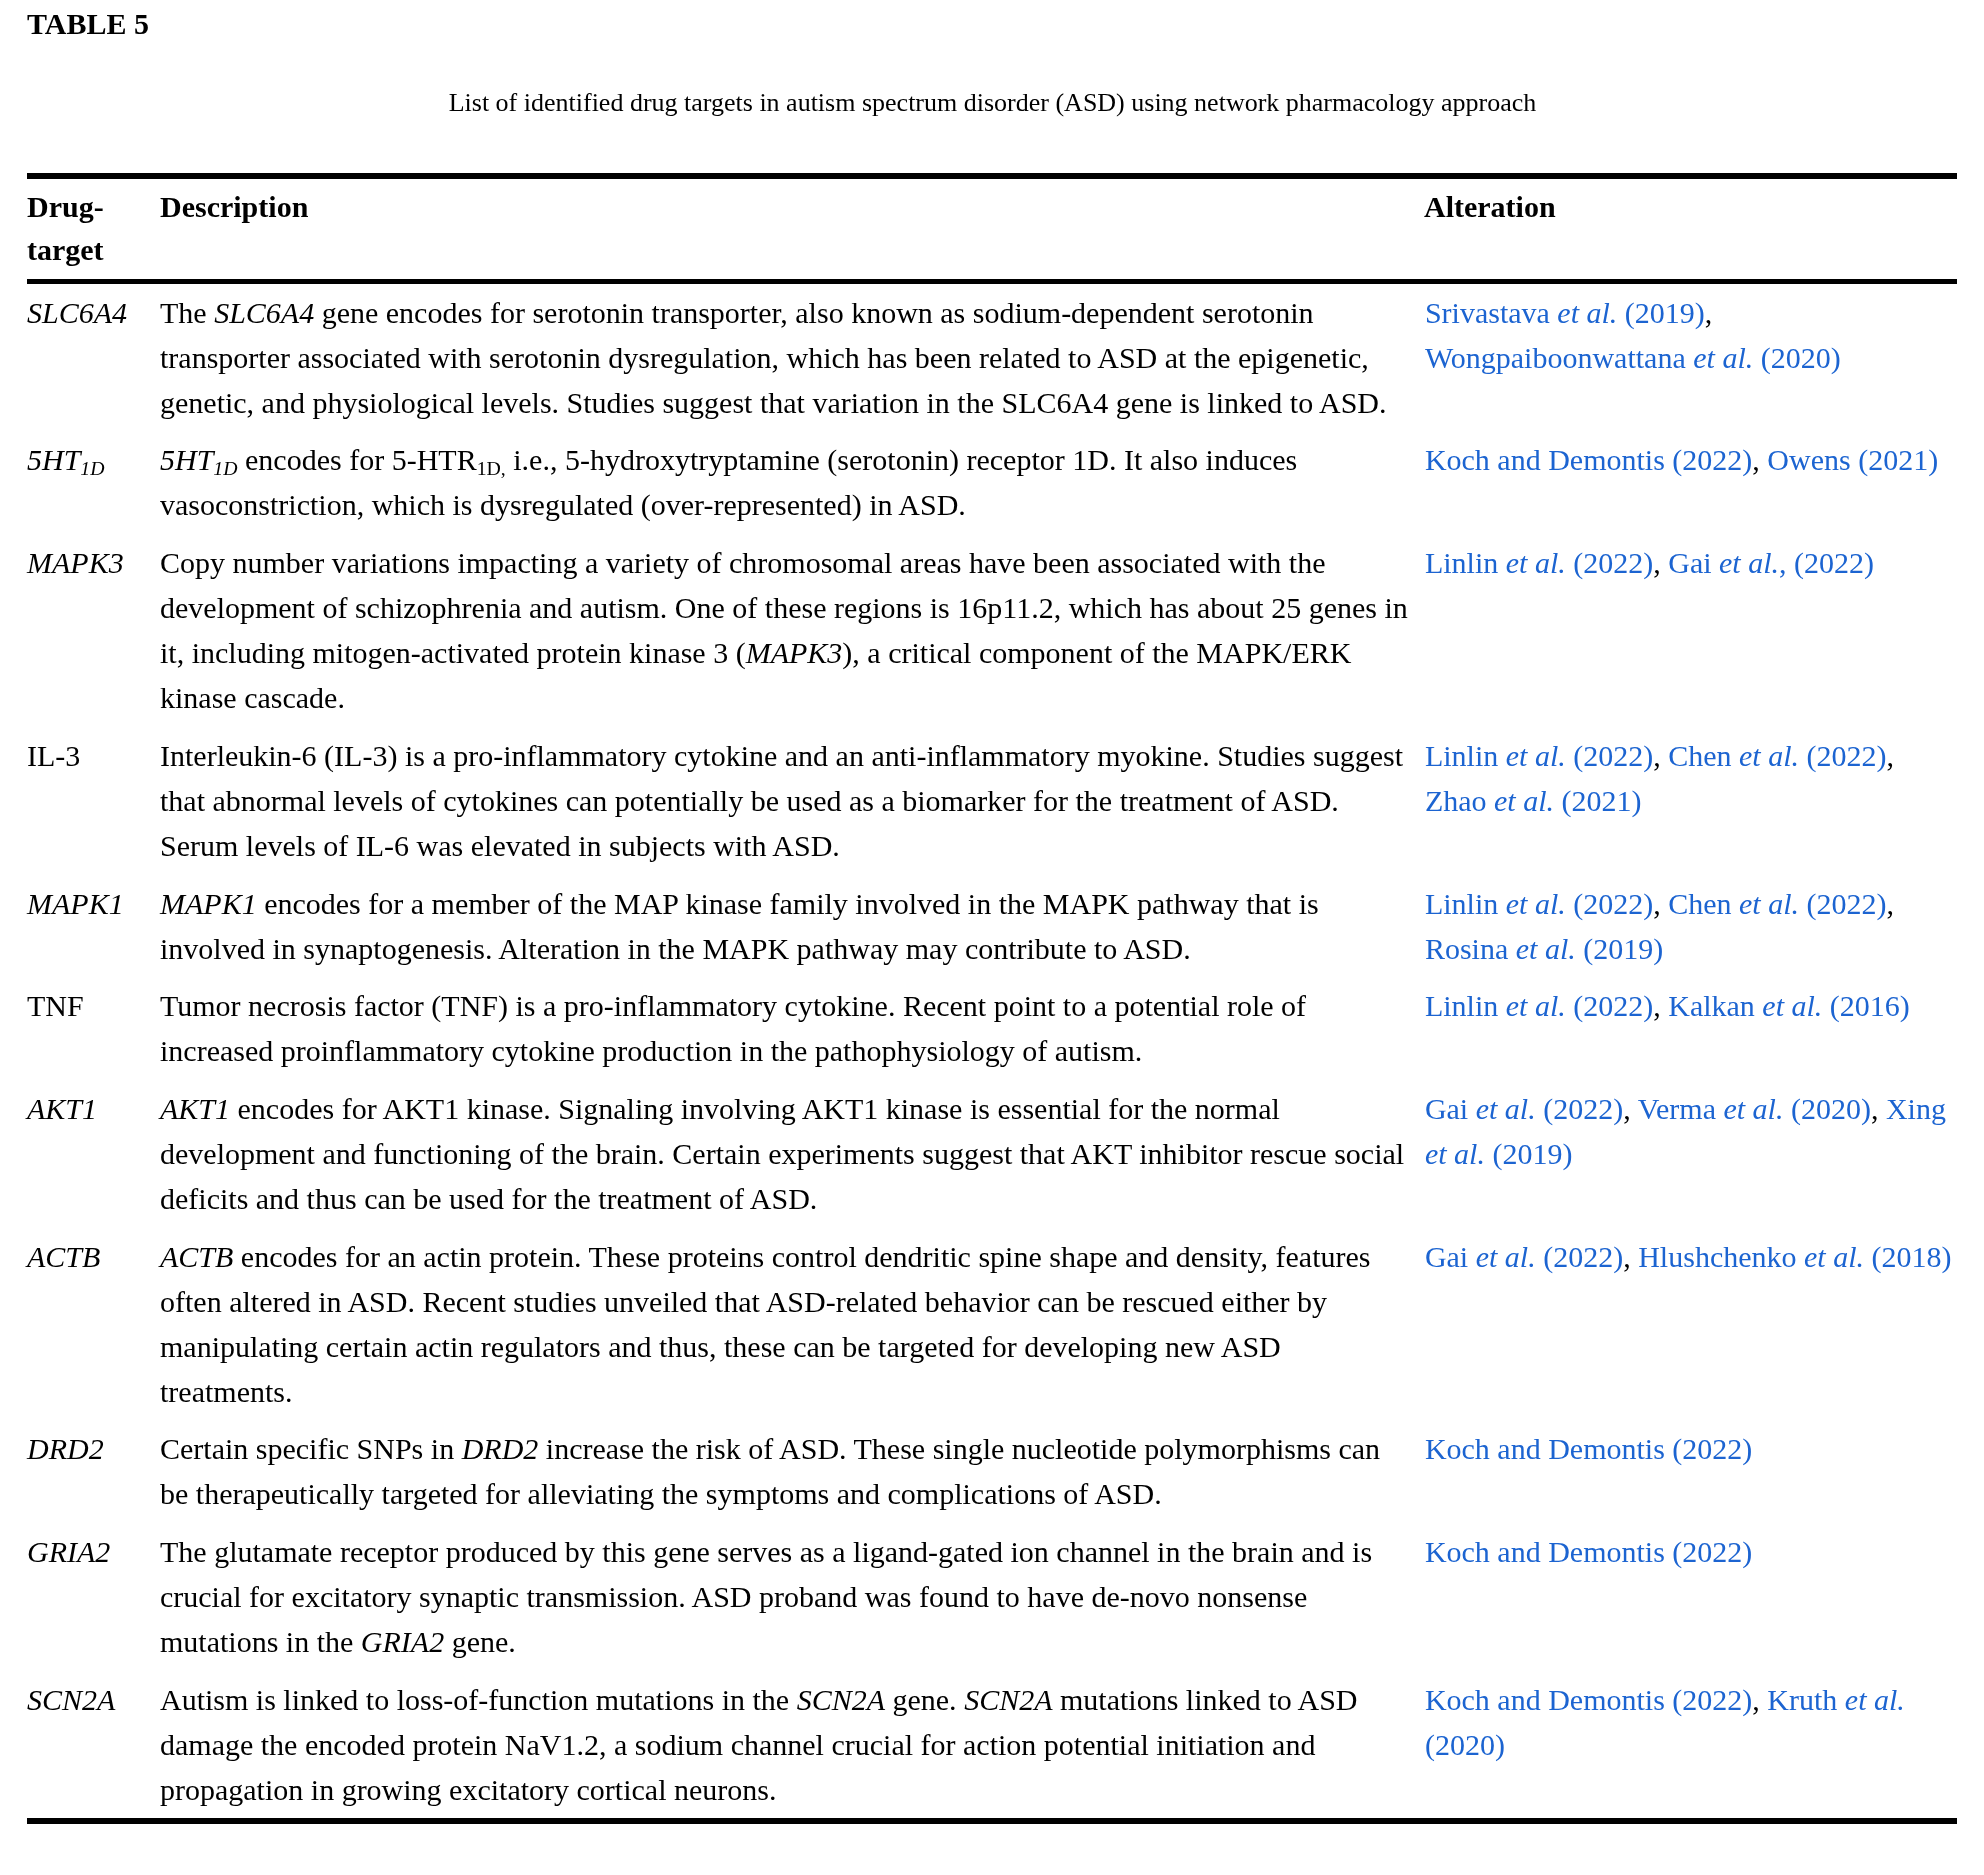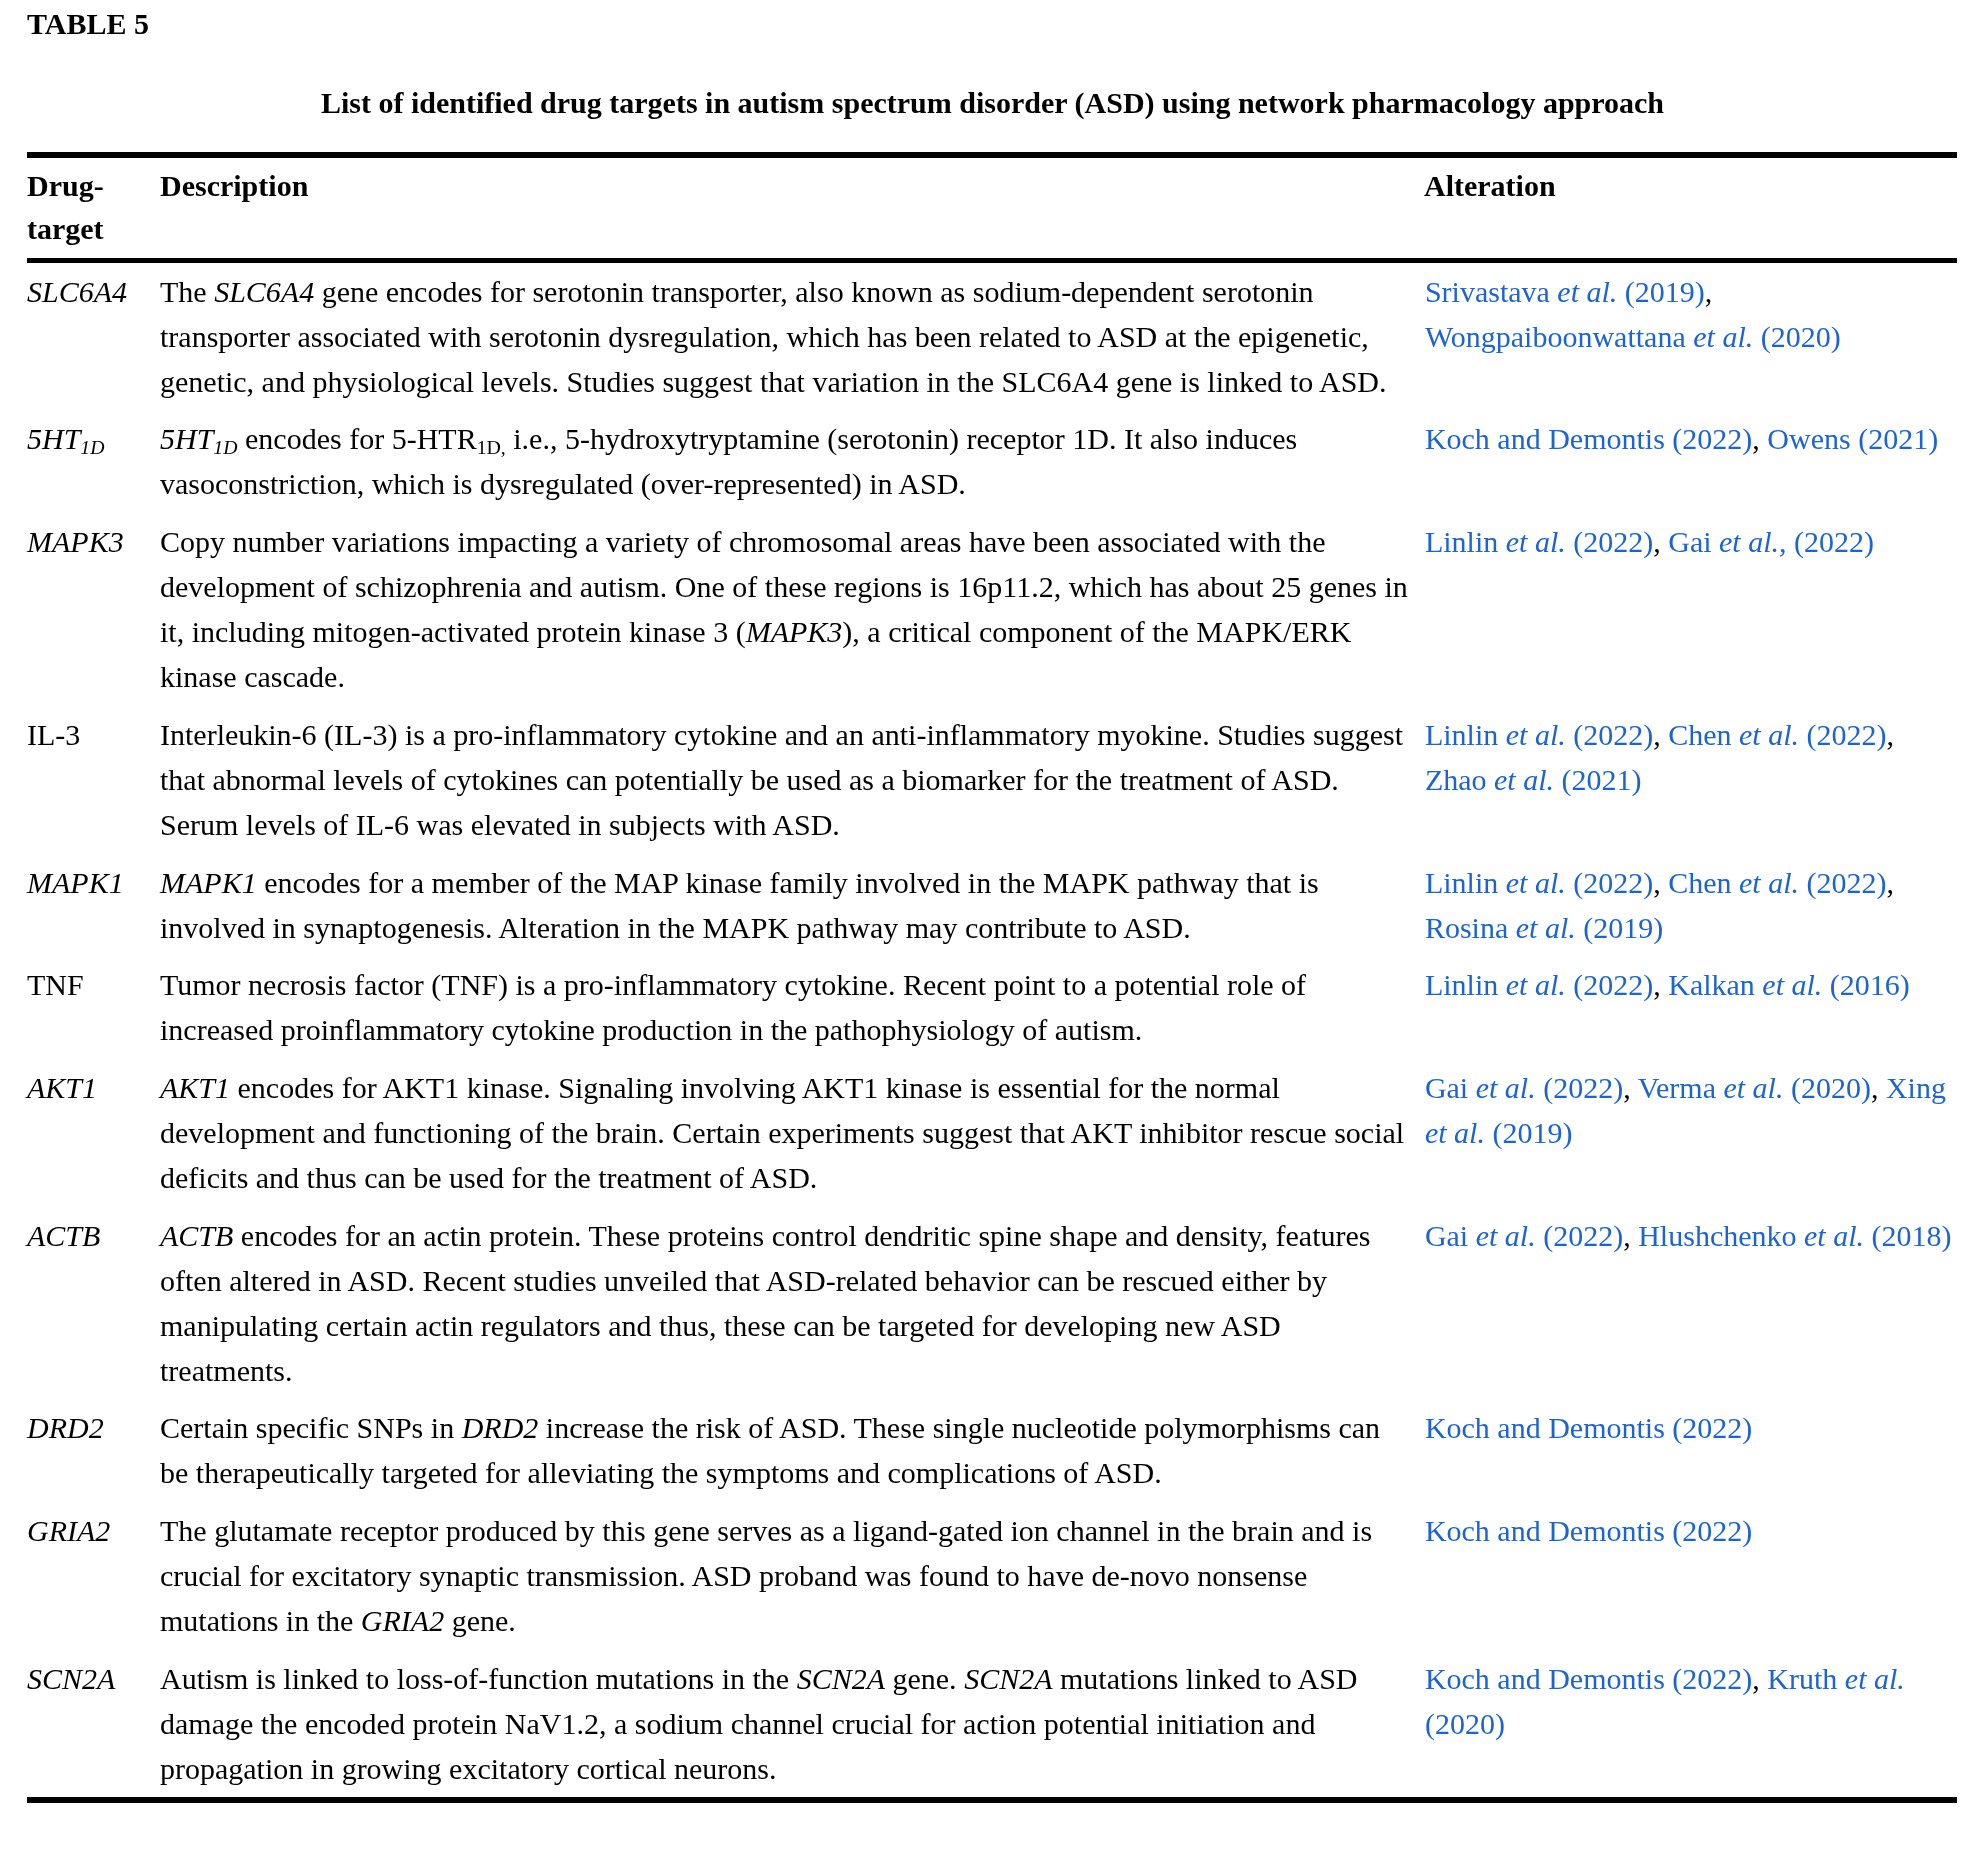--- a/index.html
+++ b/index.html
@@ -18,30 +18,30 @@
     padding: 6.6px 27px 0 27px;
   }
   .table-label {
     text-align: left;
     font-weight: bold;
     font-size: 30px;
     line-height: 33px;
   }
   .table-title {
     text-align: center;
-    font-weight: bold;
-    font-size: 30px;
+    font-weight: normal;
+    font-size: 26px;
     line-height: 35px;
     margin-top: 45px;
   }
   table.drug-table {
     border-collapse: collapse;
     table-layout: fixed;
     width: 1930px;
-    margin-top: 32px;
+    margin-top: 53px;
     border-top: 6.1px solid #000;
     border-bottom: 6.6px solid #000;
   }
   table.drug-table th, table.drug-table td {
     box-sizing: border-box;
     vertical-align: top;
     text-align: left;
     font-size: 30px;
   }
   thead th {

